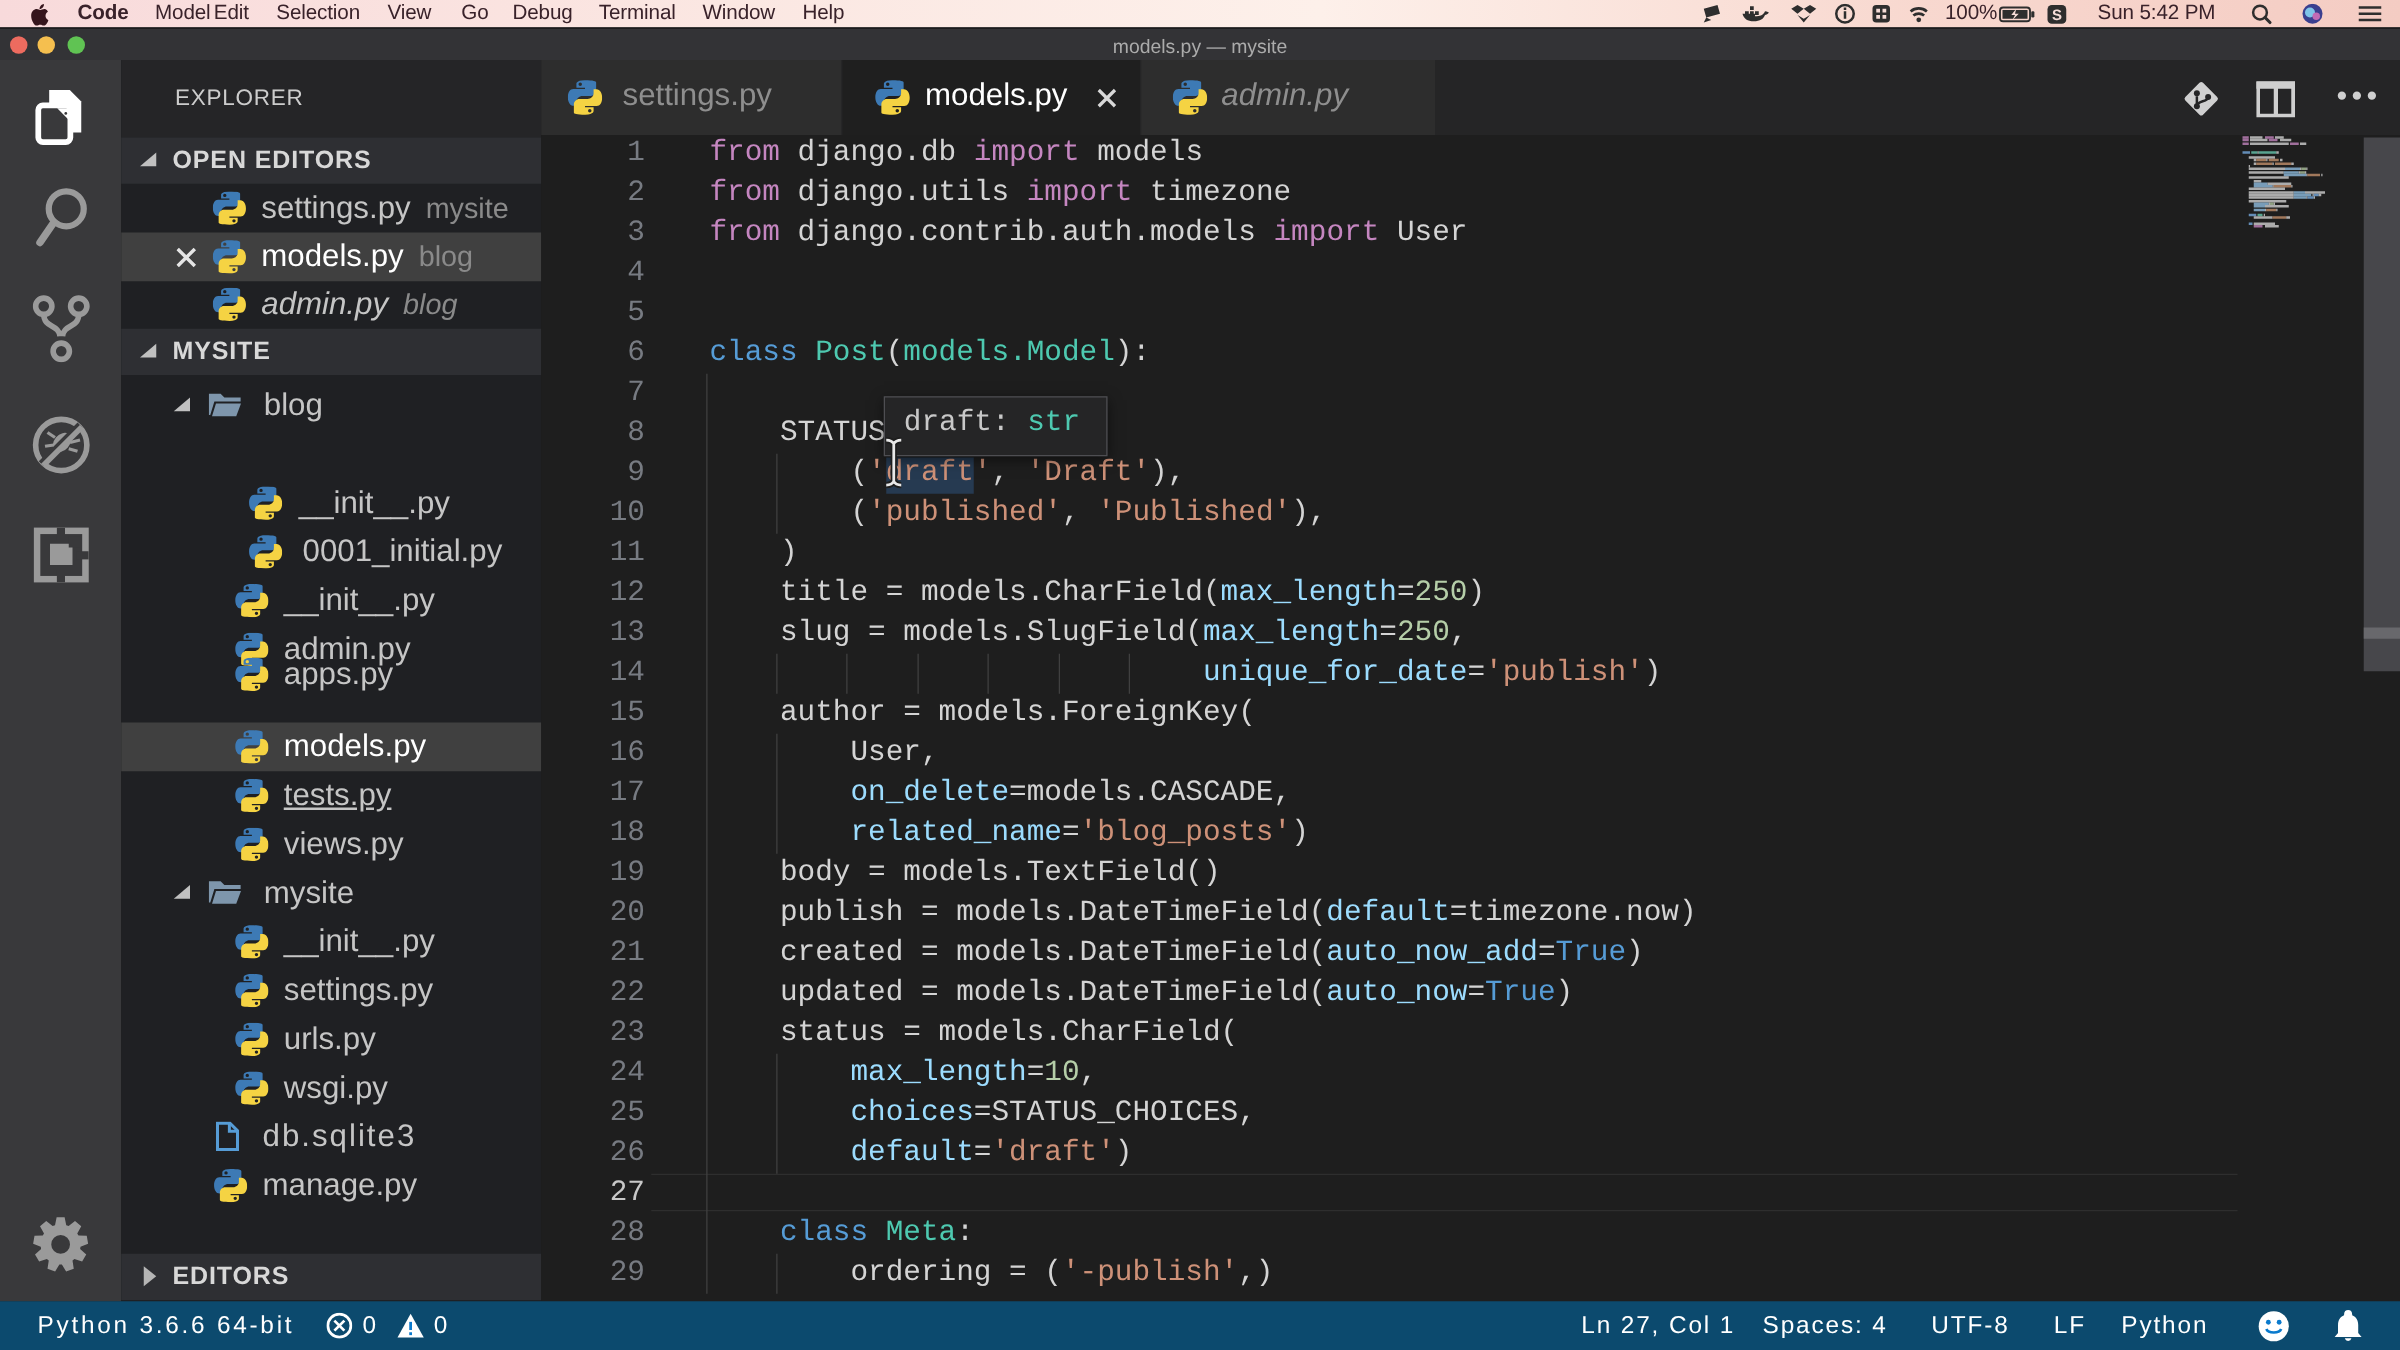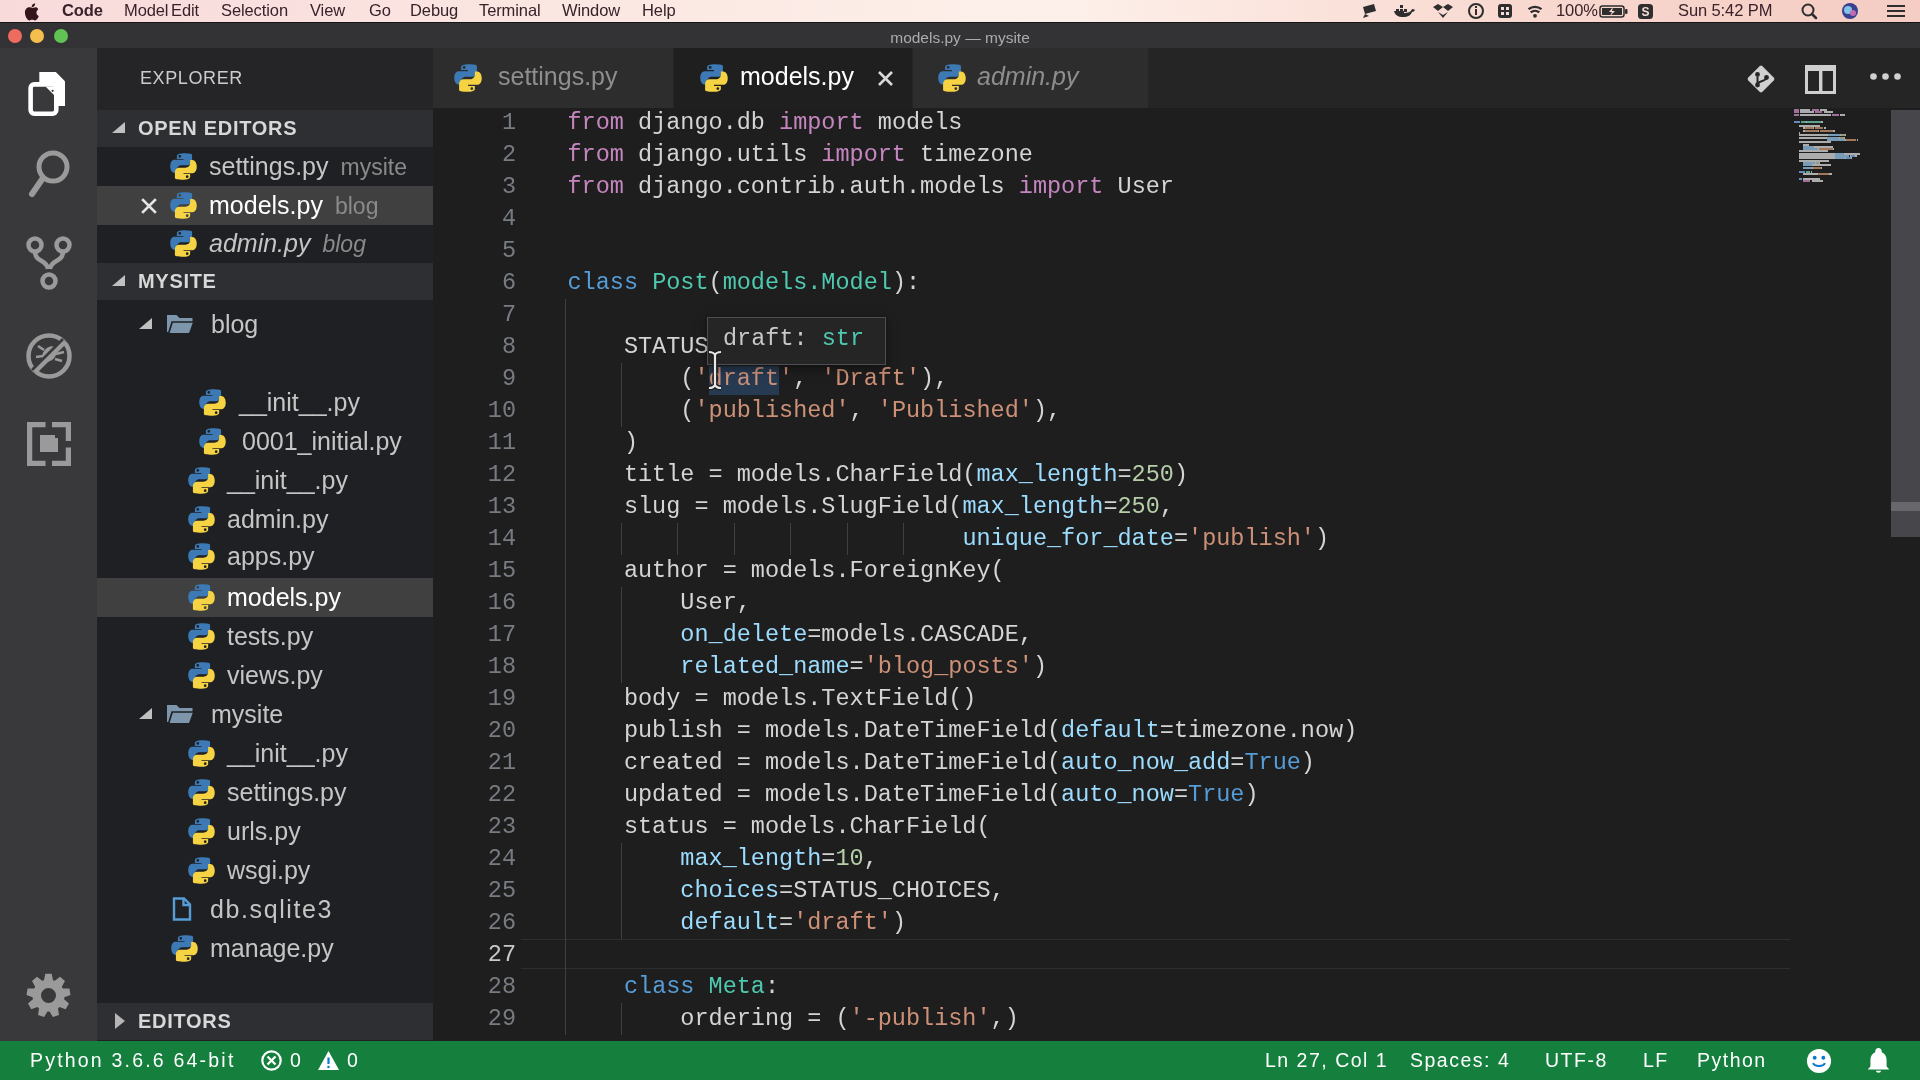--- a/index.html
+++ b/index.html
@@ -34,21 +34,21 @@
   .tab.active { background:#1f1f1f; color:#ffffff; }
   .tab .lbl { position:absolute; top:14px; }
   #gutter { position:absolute; top:59px; left:0; width:83px; text-align:right;
     font-family:"Liberation Mono", monospace; font-size:23.5px; line-height:32px; color:#777b82; white-space:pre; }
   #code { position:absolute; top:59px; left:134.5px; font-family:"Liberation Mono", monospace;
     font-size:23.5px; line-height:32px; color:#d4d4d4; white-space:pre; }
   .k { color:#c586c0; } .c { color:#569cd6; } .t { color:#4ec9b0; }
   .p { color:#9cdcfe; } .s { color:#ce9178; } .n { color:#b5cea8; }
   .guide { position:absolute; width:1px; background:#404040; }
   
-  #statusbar { position:absolute; top:1041px; left:0; width:1920px; height:39px; background:#15803d; color:#fff; font-size:19.5px; letter-spacing:1.5px; }
+  #statusbar { position:absolute; top:1041px; left:0; width:1920px; height:39px; background:#0c4a6e; color:#fff; font-size:19.5px; letter-spacing:1.5px; }
   .st { position:absolute; top:8px; }
 </style>
 </head>
 <body>
 <svg width="0" height="0" style="position:absolute">
   <defs>
     <symbol id="pyico" viewBox="0 0 110 110">
       <path fill="#3d7ab5" fill-rule="evenodd" d="M54 1 C26 1 28 13 28 13 l0 11 27 0 0 4 -37 0 C8 28 1 39 1 54 c0 15 7 27 18 27 l9 0 0-13 c0-10 9-18 19-18 l26 0 c9 0 17-8 17-17 l0-25 C90 4 82 1 54 1 z m-14 7 a5.5 5.5 0 1 1 0 11 a5.5 5.5 0 1 1 0-11 z"></path>
       <path fill="#f5d343" fill-rule="evenodd" d="M56 109 c28 0 26-12 26-12 l0-11 -27 0 0-4 37 0 c10 0 17-11 17-26 0-15-7-27-18-27 l-9 0 0 13 c0 10-9 18-19 18 l-26 0 c-9 0-17 8-17 17 l0 25 c0 4 8 7 36 7 z m14-7 a5.5 5.5 0 1 1 0-11 a5.5 5.5 0 1 1 0 11 z"></path>
     </symbol>
@@ -239,37 +239,37 @@
           <use href="#pyico"></use>
         </svg>
       <span style="position:absolute;left:130px;">__init__.py</span>
     </div>
     <div class="row" style="top:451.5px;">
       <svg class="abs" style="left:91px;top:6px;" width="27" height="27">
           <use href="#pyico"></use>
         </svg>
       <span style="position:absolute;left:130px;">admin.py</span>
     </div>
-    <div class="row" style="top:489px;padding-left:38px;">
+    <div class="row" style="top:472px;padding-left:38px;">
       <svg class="abs" style="left:91px;top:6px;" width="27" height="27">
           <use href="#pyico"></use>
         </svg>
       <span style="position:absolute;left:130px;">apps.py</span>
     </div>
     <div class="row sel" style="top:529.5px;">
       <svg class="abs" style="left:91px;top:6px;" width="27" height="27">
           <use href="#pyico"></use>
         </svg>
       <span style="position:absolute;left:130px;color:#ffffff;">models.py</span>
     </div>
     <div class="row" style="top:568.5px;">
       <svg class="abs" style="left:91px;top:6px;" width="27" height="27">
           <use href="#pyico"></use>
         </svg>
-      <span style="position:absolute;left:130px;">tests.py</span>
+      <span style="position:absolute;left:130px;text-decoration:underline;">tests.py</span>
     </div>
     <div class="row" style="top:607.5px;">
       <svg class="abs" style="left:91px;top:6px;" width="27" height="27">
           <use href="#pyico"></use>
         </svg>
       <span style="position:absolute;left:130px;">views.py</span>
     </div>
     <div class="row" style="top:646.5px;">
       <span class="tw twe" style="left:42px;top:13px;"></span>
       <svg class="abs" style="left:70px;top:9px;" width="26" height="20">

